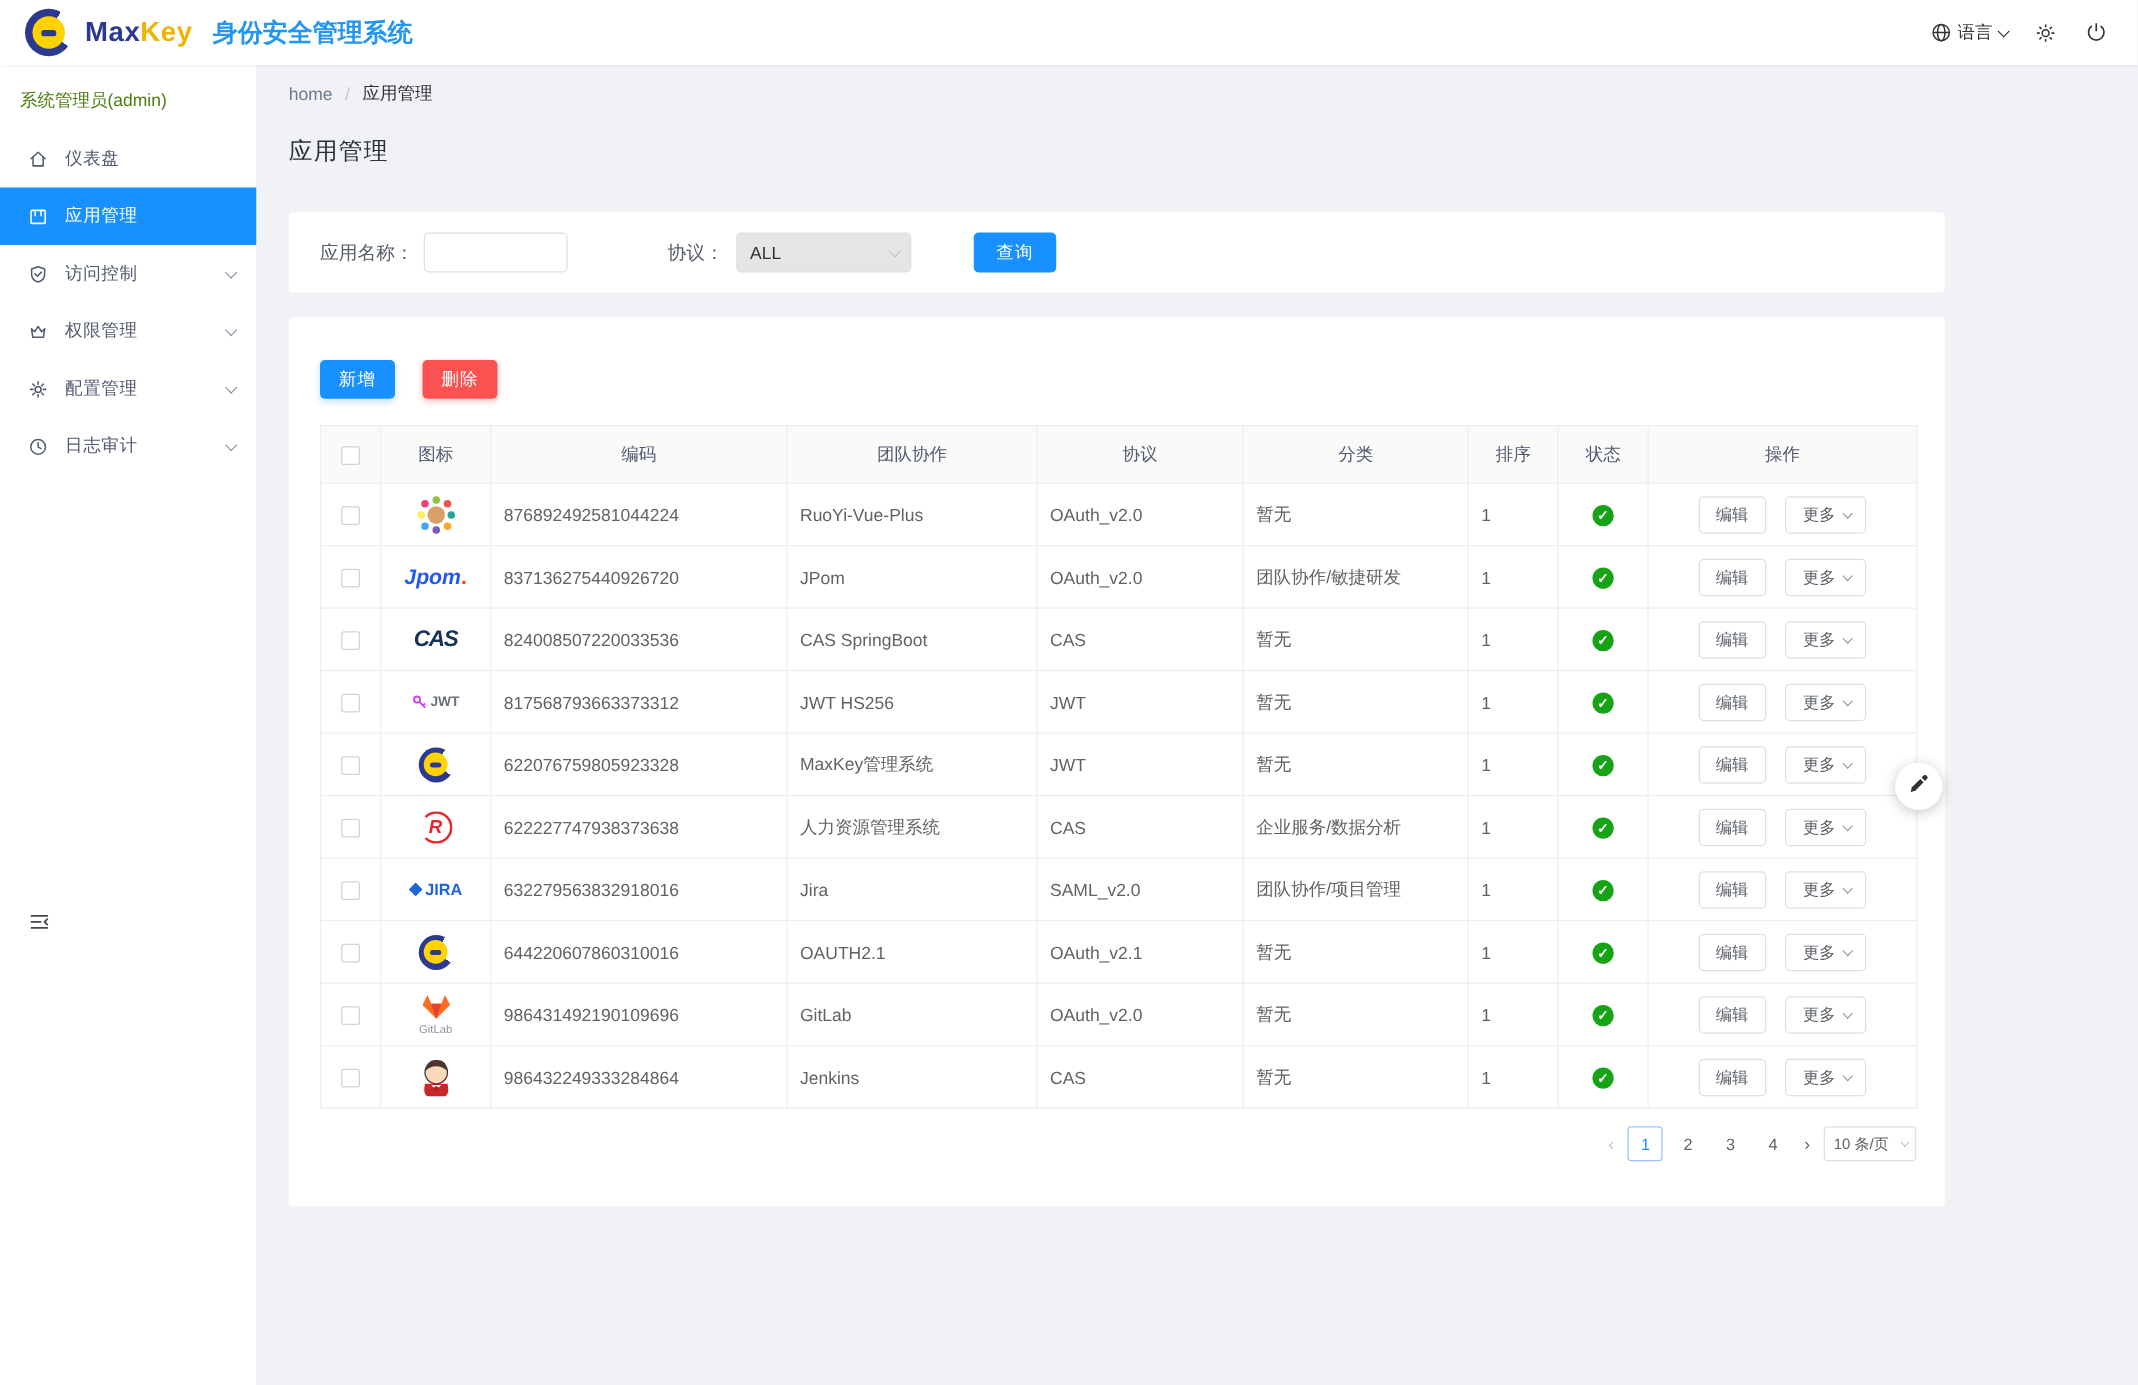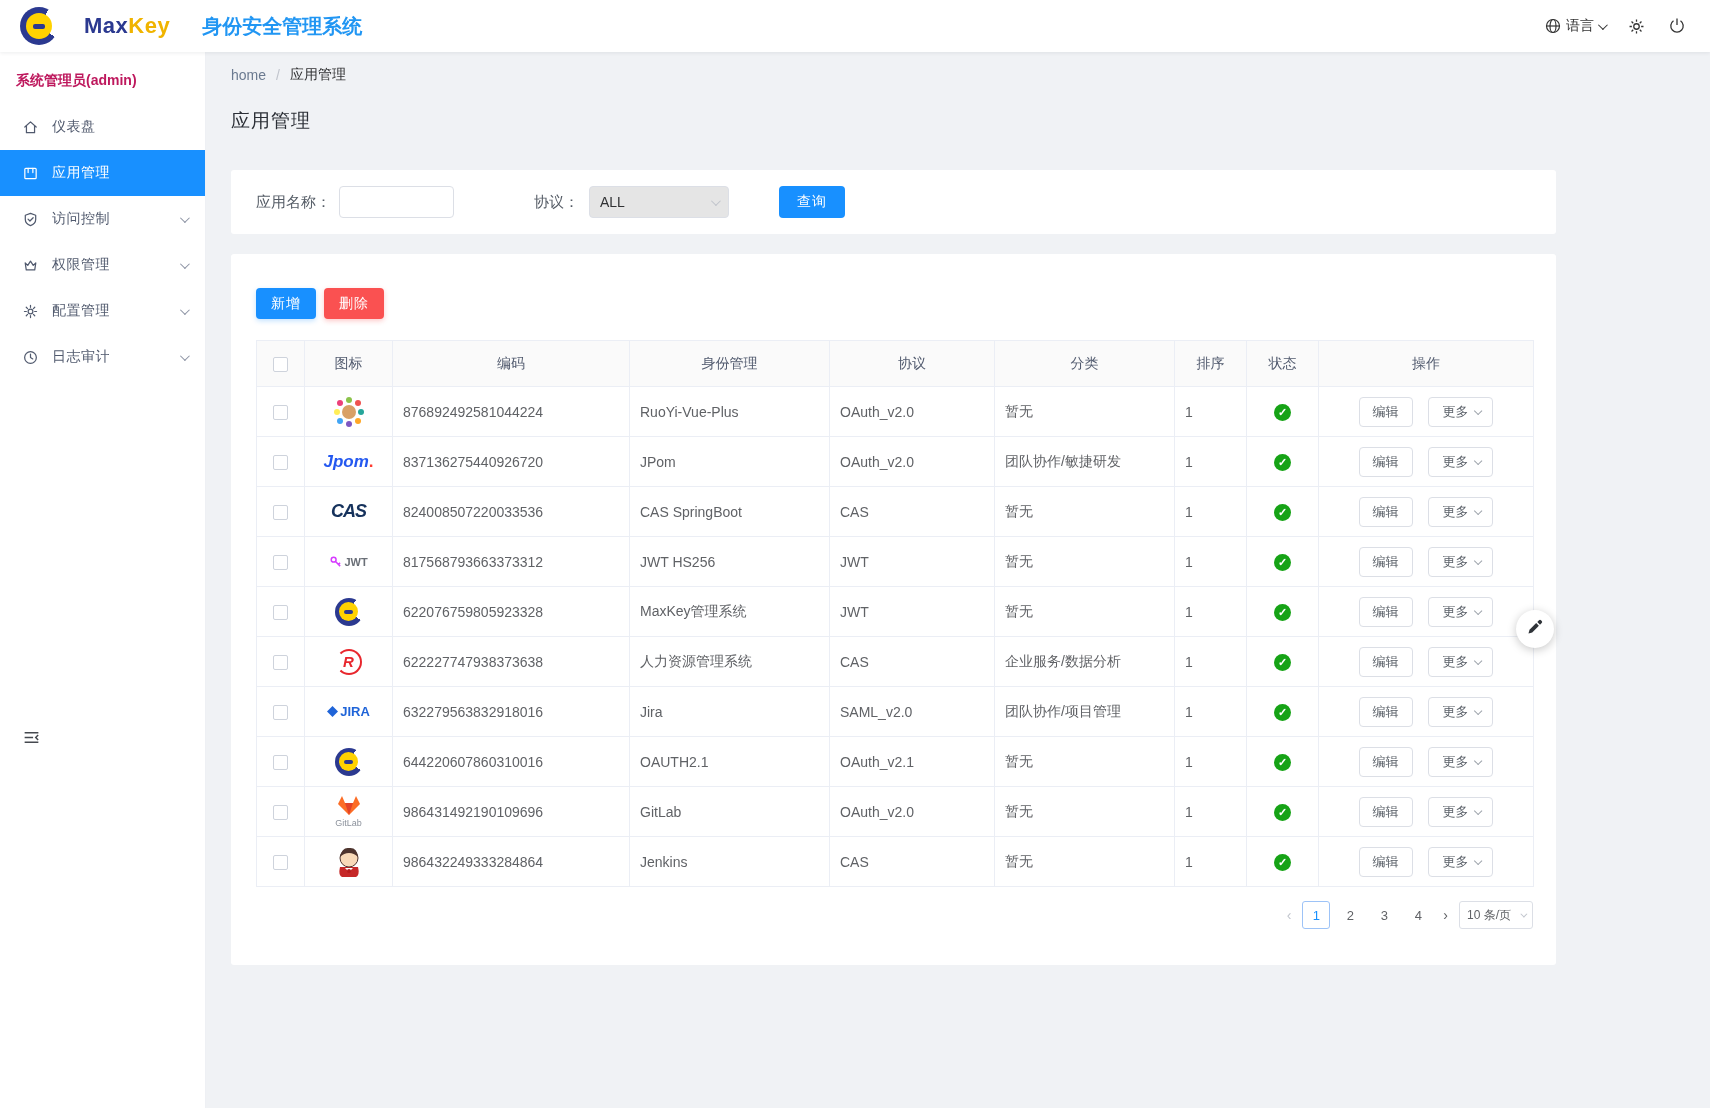--- a/index.html
+++ b/index.html
@@ -3,42 +3,42 @@
 <meta charset="utf-8">
 <style>
   * { margin:0; padding:0; box-sizing:border-box; }
   html,body { width:1710px; height:1108px; overflow:hidden;
     font-family:"Liberation Sans", sans-serif; background:#f0f2f5; color:#606266; }
 
   
   .app-header { position:absolute; top:0; left:0; width:1710px; height:52px;
     background:#fff; box-shadow:0 1px 4px rgba(0,21,41,.08); z-index:30;
     display:flex; align-items:center; justify-content:space-between; padding:0 24px 0 20px; }
-  .brand { display:flex; align-items:center; gap:26px; }
+  .brand { display:flex; align-items:center; gap:10px; }
   .c-logo { position:relative; width:38px; height:38px; border-radius:50%;
     background:conic-gradient(from 125deg, #2b3990 0 265deg, transparent 265deg 360deg); }
   .c-logo .inner { position:absolute; top:6px; left:6px; width:26px; height:26px;
     border-radius:50%; background:#ffd200; }
   .c-logo .dash { position:absolute; top:17px; left:13px; width:12px; height:5px;
     border-radius:2px; background:#2b3990; }
   .brand-text { font-size:22px; font-weight:bold; letter-spacing:.5px; }
   .brand-max { color:#2b3990; } .brand-key { color:#f0b400; }
   .brand-title { font-size:20px; font-weight:bold; color:#2196f3; margin-left:6px; }
   .header-actions { display:flex; align-items:center; gap:22px; color:#333; }
   .hact { display:flex; align-items:center; gap:4px; font-size:14px; cursor:pointer; }
   .hact svg { display:block; }
 
   .chev { display:inline-block; width:7px; height:7px;
     border-right:1.4px solid currentColor; border-bottom:1.4px solid currentColor;
     transform:rotate(45deg) translateY(-2px); }
 
   
   .sidebar { position:absolute; top:52px; left:0; width:206px; height:1056px;
     background:#fff; border-right:1px solid #eef0f4; z-index:20; }
-  .side-user { padding:20px 12px 14px 16px; font-size:14px; font-weight:bold; color:#be185d; }
+  .side-user { padding:20px 12px 14px 16px; font-size:14px; font-weight:normal; color:#4d7c0f; }
   .side-item { display:flex; align-items:center; height:46px; padding:0 18px 0 22px;
     font-size:14px; color:#515a6e; cursor:pointer; margin-bottom:0; }
   .side-item .sicon { width:17px; height:17px; margin-right:13px; display:inline-flex; }
   .side-item .slabel { flex:1; letter-spacing:.5px; }
   .side-item .chev { color:#8c93a3; }
   .side-item.active { background:#1890ff; color:#fff; }
   .side-item.active .chev { color:#fff; }
   .collapse-btn { position:absolute; top:676px; left:22px; color:#45494f; cursor:pointer; }
 
   
@@ -60,21 +60,21 @@
   .f-select .chev { color:#c0c4cc; }
   .gap1 { width:80px; } .gap2 { width:50px; }
   .btn { height:32px; border:none; border-radius:4px; color:#fff; font-size:14px;
     padding:0 18px; cursor:pointer; letter-spacing:1px;
     font-family:"Liberation Sans", sans-serif; }
   .btn-primary { background:#1890ff; }
   .btn-danger  { background:#fa5151; }
 
   .table-card { margin-top:20px; background:#fff; border-radius:3px;
     padding:34px 23px 36px 25px; }
-  .toolbar { display:flex; gap:8px; margin-bottom:21px; }
+  .toolbar { display:flex; gap:22px; margin-bottom:21px; }
   .toolbar .btn { height:31px; width:60px; padding:0; box-shadow:0 2px 5px rgba(24,144,255,.25); }
   .toolbar .btn-danger { box-shadow:0 2px 5px rgba(250,81,81,.3); }
 
   table { width:100%; border-collapse:collapse; table-layout:fixed; font-size:14px; }
   th, td { border:1px solid #ebeef5; }
   thead th { background:#fafafa; height:46px; color:#515a6e; font-weight:400; text-align:center; }
   tbody td { height:50px; color:#606266; background:#fff; }
   col.c-check{width:48px} col.c-icon{width:88px} col.c-code{width:237px}
   col.c-name{width:200px} col.c-proto{width:165px} col.c-cat{width:180px}
   col.c-sort{width:72px} col.c-status{width:72px} col.c-act{width:215px}
@@ -291,21 +291,21 @@
           <col class="c-cat">
           <col class="c-sort">
           <col class="c-status">
           <col class="c-act">
       </colgroup>
       <thead>
         <tr>
           <th class="center"><span class="cb"></span></th>
           <th>图标</th>
           <th>编码</th>
-          <th>身份管理</th>
+          <th>团队协作</th>
           <th>协议</th>
           <th>分类</th>
           <th>排序</th>
           <th>状态</th>
           <th>操作</th>
         </tr>
       </thead>
       <tbody id="table-body">
   <tr>
     <td class="center"><span class="cb"></span></td>

